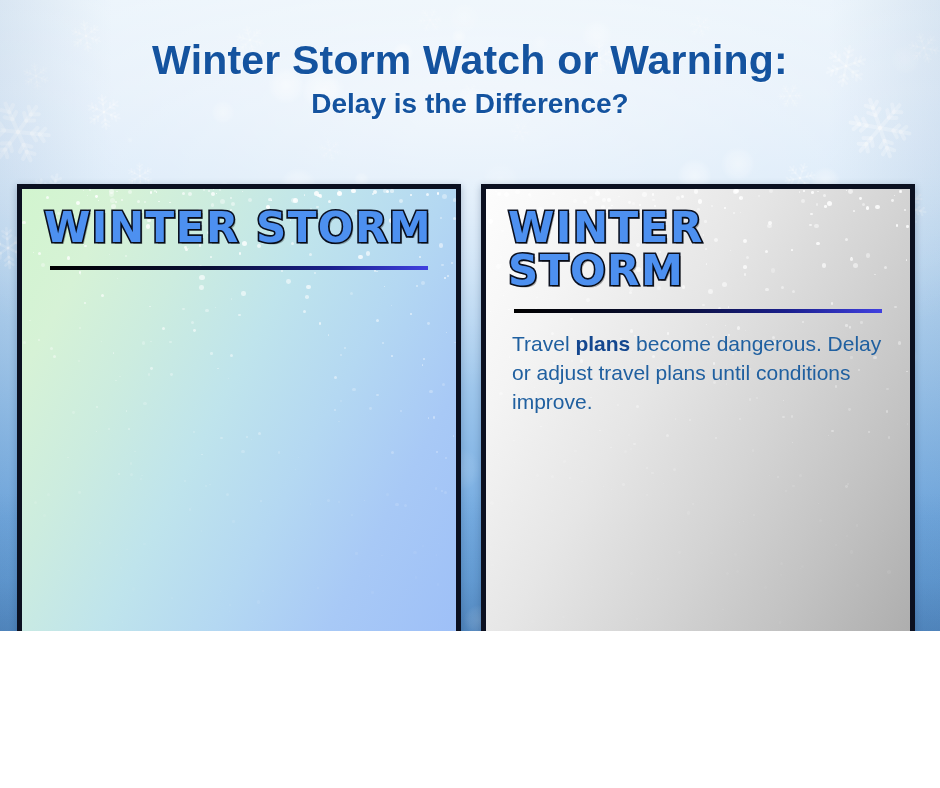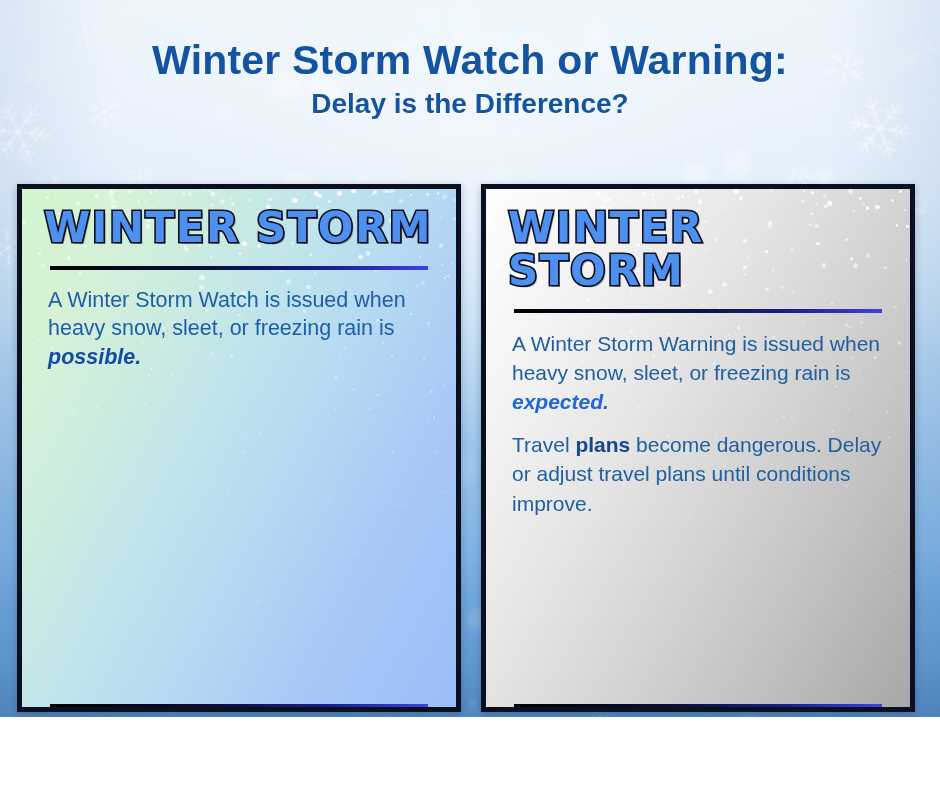--- a/index.html
+++ b/index.html
@@ -6,21 +6,21 @@
 
   html, body {
     width:940px; height:788px;
     overflow:hidden;
     font-family:"Liberation Sans", sans-serif;
   }
 
   
   #poster {
     position:relative;
-    width:940px; height:717px;
+    width:940px; height:631px;
     background:
       linear-gradient(180deg,
         #e9f3fb 0%,
         #e2eefa 14%,
         #d7e8f8 28%,
         #c3ddf4 42%,
         #a9cdee 56%,
         #8dbbe7 70%,
         #76ace1 82%,
         #6ba4dc 92%,
@@ -1362,21 +1362,20 @@
       </div>
     <div class="card-inner">
 
       <div class="display hdr">
         <span class="l1 ol-lightblue">WINTER STORM</span>
       </div>
 
       <div class="rule"></div>
 
       <div class="body">
-        <p><span>A Winter Storm Watch is issued when heavy snow, sleet, or freezing rain is </span><span class="bi">possible.</span></p>
       </div>
 
       <div class="rule thin"></div>
 
     </div>
   </div>
 
   <div class="card" id="card-warning">
     <div class="card-bg"></div>
     <div class="card-snow">
@@ -1679,21 +1678,20 @@
       </div>
     <div class="card-inner">
 
       <div class="display hdr">
         <span class="l1 ol-lightblue">WINTER STORM</span>
       </div>
 
       <div class="rule"></div>
 
       <div class="body">
-        <p><span>A Winter Storm Warning is issued when heavy snow, sleet, or freezing rain is </span><span class="bi">expected.</span></p>
         <p><span>Travel </span><b>plans</b><span> become dangerous. Delay or adjust travel plans until conditions improve.</span></p>
       </div>
 
       <div class="rule thin"></div>
 
     </div>
   </div>
 
 </div>
 

